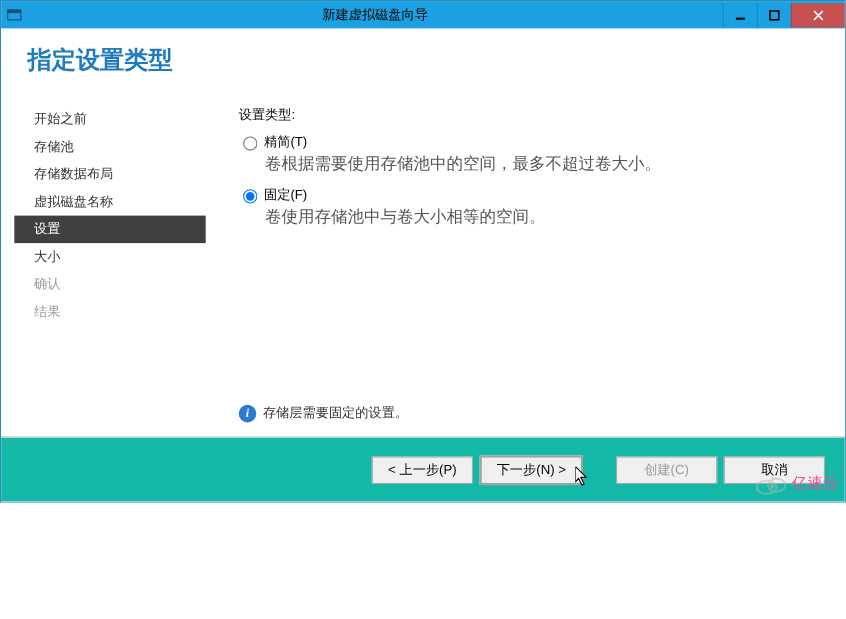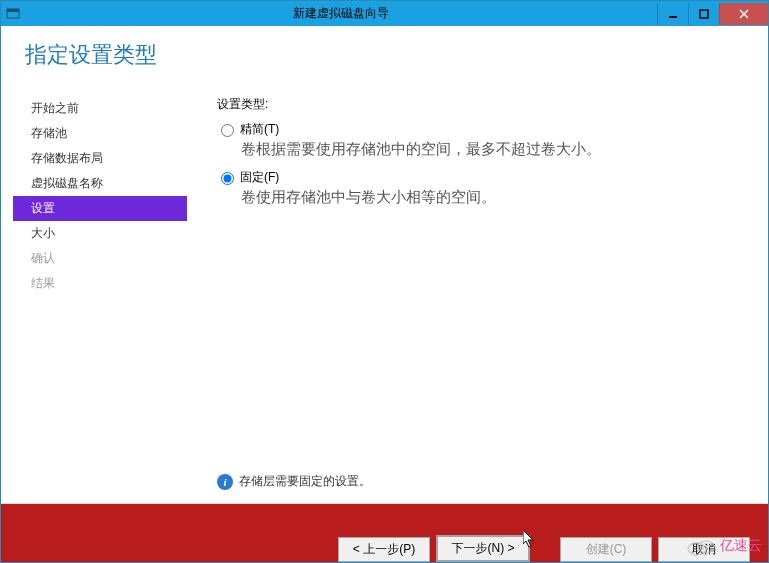--- a/index.html
+++ b/index.html
@@ -1,39 +1,39 @@
 <!DOCTYPE html>
 <html><head>
 <meta charset="utf-8">
 <style>
 html,body{margin:0;padding:0;font-family:"Microsoft YaHei","Segoe UI",sans-serif;font-size:12px;color:#000;background:#fff}
-.window{width:769px;height:563px;border:1px solid #2b8ab3;box-sizing:border-box;position:relative;overflow:hidden}
+.window{width:769px;height:457px;border:1px solid #2b8ab3;box-sizing:border-box;position:relative;overflow:hidden}
 .titlebar{height:25px;background:#1ba0e1;display:flex;align-items:center;position:relative;color:#000}
 .titlebar .appicon{width:24px;display:flex;align-items:center;justify-content:center}
 .titlebar .title{flex:1;text-align:center;font-size:12px}
 .win-btns{display:flex;height:22px}
 .win-btn{width:30px;display:flex;align-items:center;justify-content:center;border-left:1px solid rgba(0,0,0,.15)}
 .win-btn.close{background:#c75050;color:#fff;width:48px}
 .win-btn svg{display:block}
 .body{position:absolute;top:25px;left:0;right:0;bottom:0;background:#fff}
-.header{padding:14px 24px 6px;font-size:22px;color:#1f7bbf;font-weight:400}
+.header{padding:14px 24px 6px;font-size:22px;color:#1f7bbf;font-weight:700}
 .content{position:absolute;top:70px;left:0;right:0;bottom:60px}
 .sidebar{position:absolute;left:12px;top:0;width:174px}
 .side-item{padding:4px 18px;font-size:12px;color:#333;cursor:default}
 .side-item.future{color:#9a9a9a}
-.side-item.active{background:#6d28d9;color:#fff}
+.side-item.active{background:#404040;color:#fff}
 .main{position:absolute;left:216px;right:28px;top:0;bottom:0}
 .grp-title{font-size:12px;margin-bottom:8px}
 .opt{display:flex;align-items:center;margin-bottom:2px}
 .opt input{margin:2px 6px 0 4px}
 .opt-label{font-size:12px}
 .opt-desc{margin:0 0 10px 24px;font-size:15px;color:#555}
 .info-row{position:absolute;left:216px;bottom:72px;display:flex;align-items:center;font-size:12px;color:#333}
 .info-row .i{width:16px;height:16px;border-radius:50%;background:#2a7ad1;color:#fff;font-weight:bold;font-family:Georgia,serif;font-style:italic;display:flex;align-items:center;justify-content:center;margin-right:6px;font-size:11px}
-.footer{position:absolute;left:0;right:0;bottom:0;height:58px;border-top:1px solid #d9d9d9;background:#b91c1c;display:flex;align-items:flex-end;justify-content:flex-end;padding-right:18px;gap:6px}
+.footer{position:absolute;left:0;right:0;bottom:0;height:58px;border-top:1px solid #d9d9d9;background:#14b8a6;display:flex;align-items:center;justify-content:flex-end;padding-right:18px;gap:6px}
 .btn{min-width:74px;height:23px;border:1px solid #a8a8a8;background:#f0f0f0;font-size:12px;display:flex;align-items:center;justify-content:center;padding:0 8px;cursor:default}
 .btn.disabled{color:#9a9a9a}
 .btn.primary{border:2px solid #a3a3a3}
 .spacer{width:18px}
 .watermark{position:absolute;right:6px;bottom:6px;display:flex;align-items:center;gap:4px;color:#ec4899;font-size:14px;pointer-events:none}
 .watermark svg{opacity:.55}
 .cursor{position:absolute;left:522px;bottom:12px;pointer-events:none}
 </style>
 </head>
 <body>

